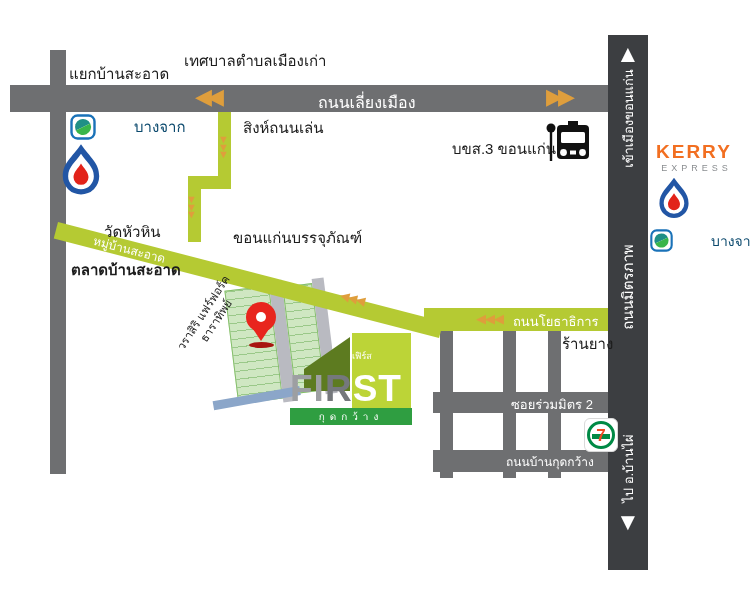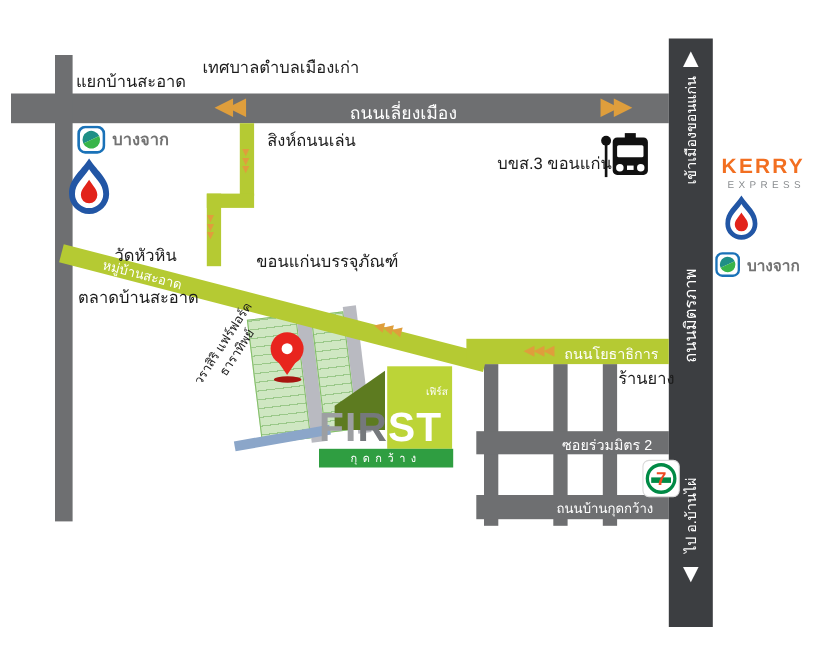--- a/index.html
+++ b/index.html
@@ -26,21 +26,21 @@
   .lbl { position:absolute; color:#1c1c1c; font-size:15px; white-space:nowrap; }
   .lbl.w { color:#ffffff; }
   #lbl-junction     { left:69px;  top:62px; }
   #lbl-municipality { left:184px; top:49px; }
   #lbl-bypass       { left:318px; top:90px; font-size:16px; }
   #lbl-singha       { left:243px; top:116px; }
   #lbl-bus          { left:452px; top:137px; }
   #lbl-packaging    { left:233px; top:226px; }
   #lbl-dione        { left:67px;  top:200px; }
   #lbl-wathuahin    { left:104px; top:220px; }
-  #lbl-talad        { left:71px;  top:258px; }
+  #lbl-talad        { left:71px;  top:258px;font-weight:bold; }
   #lbl-mubansaard   { left:96px;  top:231px; font-size:12px; transform:rotate(14.5deg); transform-origin:0 0; }
   #lbl-tire         { left:562px; top:332px; }
   #lbl-kutkwang     { left:466px; top:356px; }
   #lbl-soi          { left:511px; top:394px; font-size:13px; }
   #lbl-bankutkwang  { left:506px; top:452px; font-size:12px; }
   #lbl-yotha        { left:513px; top:311px; font-size:13px; }
   #lbl-neighbors    { left:140px; top:302px; width:140px; font-size:11.5px; line-height:1.3;
                       transform:rotate(-57deg); text-align:center; white-space:normal; }
 
   .vbox { position:absolute; left:608px; width:40px; display:flex; align-items:center; justify-content:center; }
@@ -76,31 +76,31 @@
   #pin { position:absolute; left:243px; top:302px; width:38px; height:46px; }
   .pin-head { position:absolute; left:3px; top:0; width:30px; height:30px; border-radius:50%; background:#e8251e; }
   .pin-head::after { content:""; position:absolute; left:10px; top:10px; width:10px; height:10px; border-radius:50%; background:#fff; }
   .pin-tip { position:absolute; left:10px; top:27px; width:0; height:0;
              border-left:8px solid transparent; border-right:8px solid transparent; border-top:12px solid #e8251e; }
   .pin-shadow { position:absolute; left:6px; top:40px; width:25px; height:6px; border-radius:50%; background:#a81510; }
 
   
   #first-square { position:absolute; left:352px; top:333px; width:59px; height:75px; background:#bcd437; }
   #first-roof   { position:absolute; left:304px; top:335px; }
-  #first-thai   { position:absolute; left:352px; top:349px; width:55px; text-align:right; color:#fff; font-size:9px; }
+  #first-thai   { position:absolute; left:352px; top:349px; width:55px; color:#fff; font-size:9px; }
   #first-word   { position:absolute; left:290px; top:370px; font-size:37px; font-weight:bold; letter-spacing:1px; line-height:1; }
   .lf { color:#9d9fa2; } .lr { color:#75787c; } .lw { color:#ffffff; }
   #first-banner { position:absolute; left:290px; top:408px; width:122px; height:17px; background:#2f9e41;
                   color:#fff; font-size:10px; letter-spacing:5px; display:flex; align-items:center; justify-content:center; }
 
   
   .brandrow { position:absolute; display:flex; align-items:center; gap:6px; }
   #bangchak-left  { left:70px;  top:114px; }
   #bangchak-right { left:650px; top:229px; }
-  .bangchak-text { color:#737373; font-weight:bold; font-size:15px; }
+  .bangchak-text { color:#0c4a6e; font-weight:normal; font-size:15px;margin-left:32px; }
   #bangchak-right .bangchak-text { font-size:14px; }
   #ptt-left  { position:absolute; left:57px;  top:142px; }
   #ptt-right { position:absolute; left:655px; top:176px; }
   #kerry { position:absolute; left:656px; top:142px; text-align:right; }
   #kerry-name { color:#f26f21; font-weight:bold; font-size:19px; letter-spacing:2px; line-height:1; }
   #kerry-sub  { color:#8a8d90; font-size:9px; letter-spacing:4px; margin-top:2px; }
   #seven { position:absolute; left:584px; top:418px; width:34px; height:34px; background:#fff; border:1px solid #d9d9d9; border-radius:6px;
            display:flex; align-items:center; justify-content:center; }
   #seven-circle { width:28px; height:28px; border:3px solid #008a45; border-radius:50%; position:relative;
                   display:flex; align-items:center; justify-content:center; }

